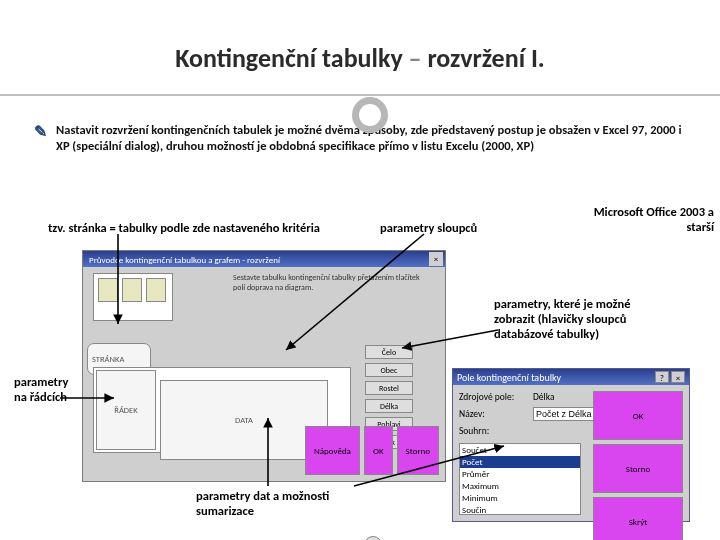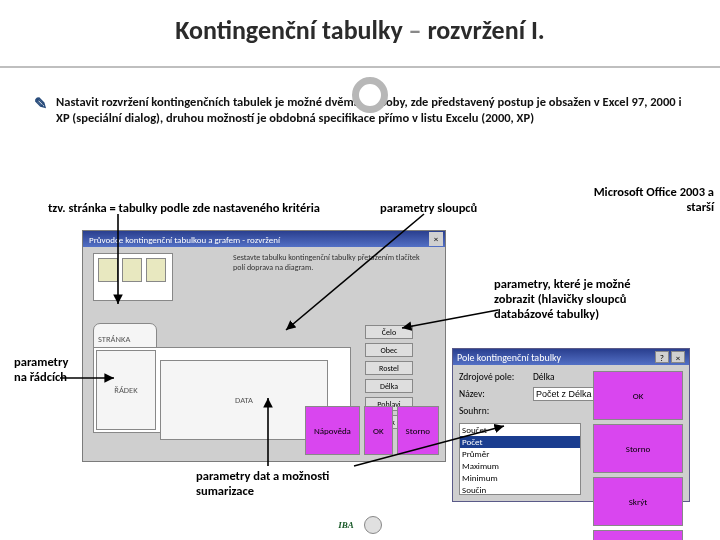--- a/index.html
+++ b/index.html
@@ -1,34 +1,34 @@
 <!DOCTYPE html>
 <html><head>
 <meta charset="utf-8">
 <style>
   * { box-sizing: border-box; margin: 0; padding: 0; }
   body { width: 720px; height: 540px; background: #fff; font-family: "Calibri", Arial, sans-serif; position: relative; overflow: hidden; border: 0; }
   .slide { width: 720px; height: 540px; position: relative; }
-  .title { font-size: 26px; font-weight: bold; color: #2b2b2b; text-align: center; padding-top: 14px; }
+  .title { font-size: 26px; font-weight: bold; color: #2b2b2b; text-align: center; padding-top: 22px; margin-top: 20px; }
   .title .dash { color: #888; }
   .hr { border-top: 2px solid #bfbfbf; width: 100%; margin-top: 20px; }
   .ring { position: absolute; top: 77px; left: 352px; width: 36px; height: 36px; border: 7px solid #b7b7b7; border-radius: 50%; background: #fff; }
   .bullet-row { display: flex; padding: 26px 34px 0 34px; font-size: 12.5px; line-height: 1.25; font-weight: bold; color: #111; }
   .bullet-glyph { width: 22px; font-size: 16px; color: #264a7a; }
   .bullet-text { flex: 1; }
   .label { position: absolute; font-size: 12.5px; font-weight: bold; color: #000000; line-height: 1.2; }
   .wiz { position: absolute; left: 82px; top: 230px; width: 364px; height: 232px; background: #cfcfcf; border: 1px solid #7b7b7b; font-size: 9px; }
   .wiz-title { height: 16px; background: linear-gradient(#2a3f8f,#5370c5); color: #fff; padding-left: 6px; display: flex; align-items: center; justify-content: space-between; font-size: 9px; gap: 8px; }
   .wiz-title .x { width: 14px; height: 14px; background: #d0d0d0; color: #000; text-align: center; margin-right: 2px; line-height: 14px; }
   .wiz-body { position: relative; height: 194px; }
   .wiz-diagram { position: absolute; left: 10px; top: 6px; width: 80px; height: 48px; background: #fff; border: 1px solid #888; }
   .wiz-dia-col { position: absolute; top: 4px; background: #e8e8c0; width: 20px; height: 24px; border: 1px solid #888; }
   .wiz-text { position: absolute; left: 150px; top: 6px; font-size: 8px; color: #333; line-height: 1.2; width: 200px; }
   .drop { position: absolute; background: #f5f5f5; border: 1px solid #888; font-size: 8.5px; color: #555; display: flex; align-items: center; padding-left: 4px; }
-  .drop.page { left: 10px; top: 76px; width: 64px; height: 32px; border-radius: 7px; }
+  .drop.page { left: 4px; top: 76px; width: 64px; height: 32px; border-radius: 7px; }
   .layout { position: absolute; left: 10px; top: 100px; width: 258px; height: 86px; background: #fff; border: 1px solid #888; }
   .layout-row { position: absolute; left: 2px; top: 2px; width: 60px; height: 80px; background: #f5f5f5; border: 1px solid #888; display: flex; align-items: center; justify-content: center; font-size: 8.5px; color: #555; }
   .layout-data { position: absolute; left: 66px; top: 12px; width: 168px; height: 80px; background: #f5f5f5; border: 1px solid #888; display: flex; align-items: center; justify-content: center; font-size: 8.5px; color: #555; }
   .field-btn { position: absolute; width: 48px; height: 14px; background: #dedede; border: 1px solid #888; font-size: 8px; text-align: center; line-height: 12px; overflow: hidden; }
   .wiz-footer { position: absolute; bottom: 0; left: 0; right: 0; height: 22px; display: flex; align-items: center; justify-content: flex-end; gap: 4px; padding-right: 6px; }
   .btn { background: #d946ef; border: 1px solid #888; font-size: 9px; padding: 18px 8px; }
   .dlg { position: absolute; left: 452px; top: 348px; width: 238px; height: 154px; background: #cfcfcf; border: 1px solid #5a5a88; font-size: 9px; }
   .dlg-title { height: 16px; background: linear-gradient(#2a3f8f,#5370c5); color: #fff; padding: 0 4px; display: flex; align-items: center; justify-content: space-between; font-size: 10px; }
   .dlg-title .icons span { display: inline-block; width: 14px; height: 12px; background: #d0d0d0; color: #000; text-align: center; font-size: 9px; line-height: 12px; border: 1px solid #888; }
   .dlg-body { padding: 6px 6px; position: relative; height: 136px; }

